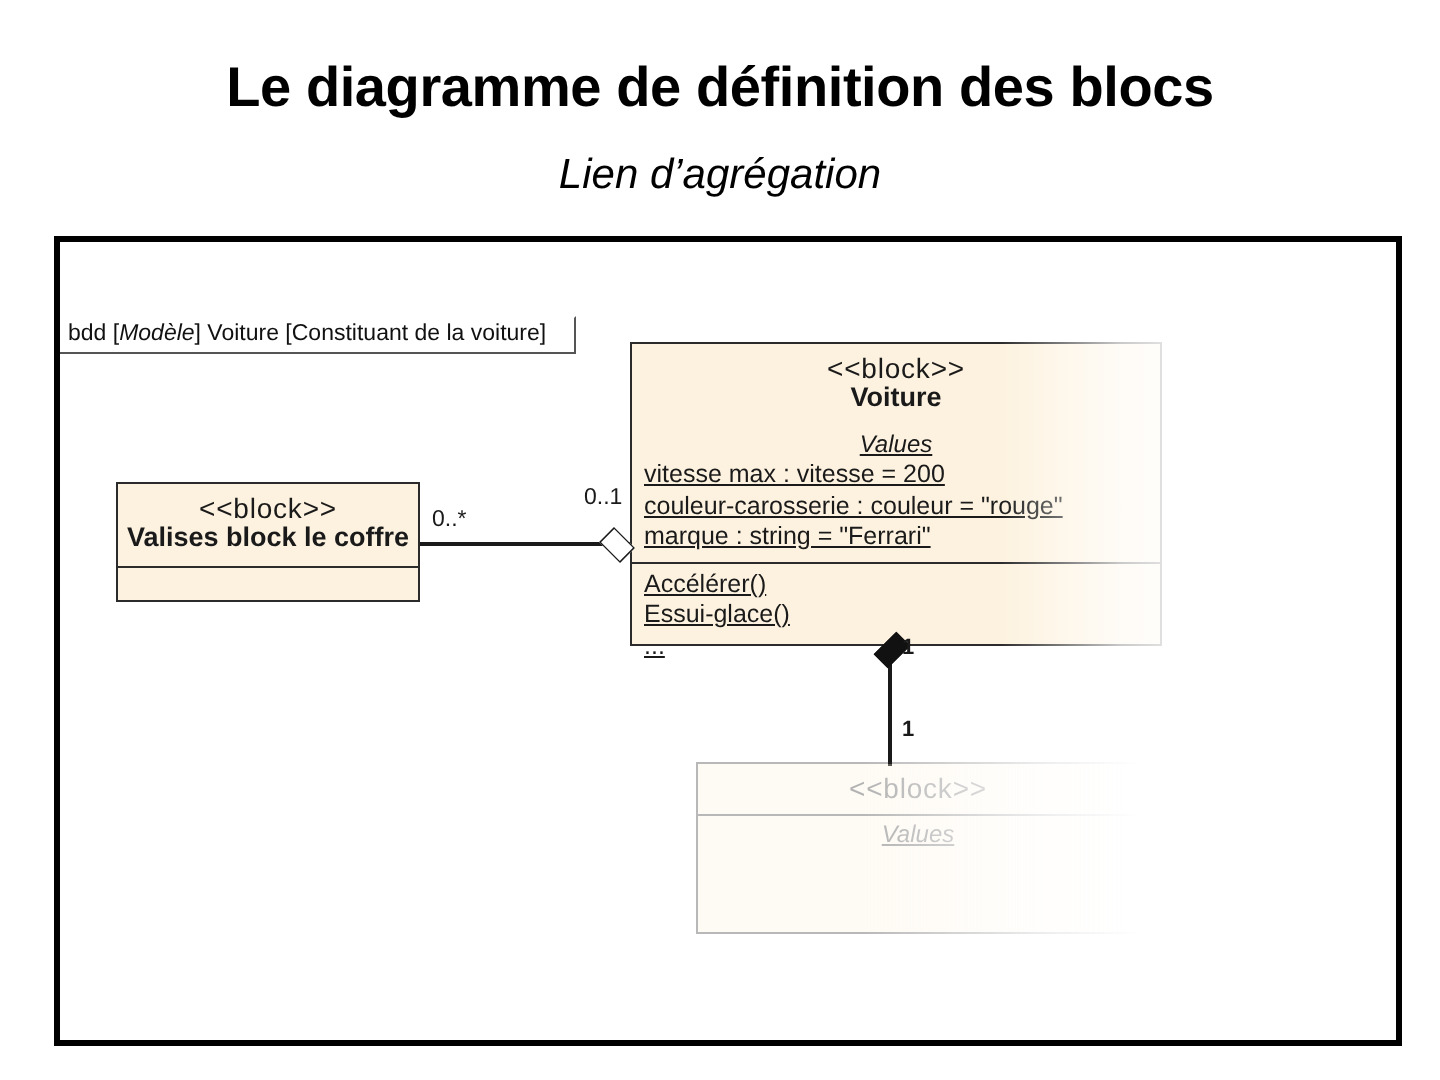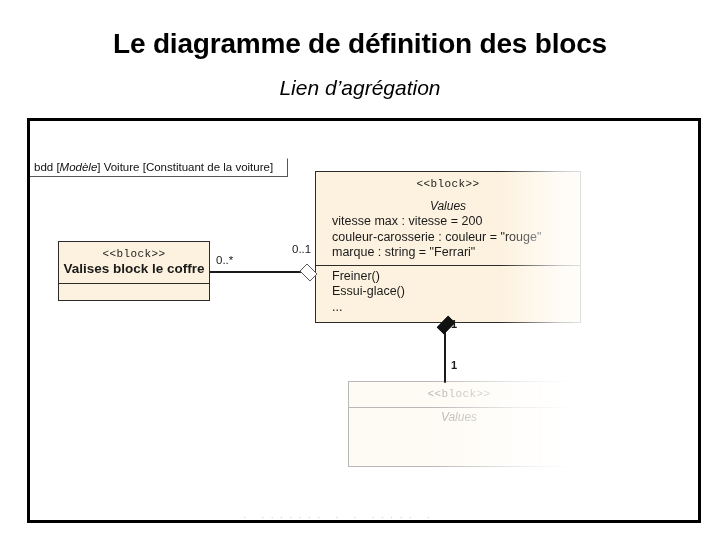--- a/index.html
+++ b/index.html
@@ -63,35 +63,35 @@
     background:#FDF2DF;
     border:1.6px solid #2b2b2b;
     box-sizing:border-box;
     color:#1a1a1a;
   }
   .block .hdr{
     text-align:center;
     padding:5px 4px 6px 4px;
   }
   .block .stereo{
-    font-size:11px; letter-spacing:0.4px; line-height:14px;font-family:Liberation Mono, monospace;
+    font-size:14px; letter-spacing:0.4px; line-height:14px;
   }
   .block .bname{
     font-size:13.5px; font-weight:bold; line-height:16px;
   }
   .block .sep{
     border-top:1.6px solid #2b2b2b;
   }
-  .compartment{ padding:2px 0 4px 0; }
+  .compartment{ padding:2px 0 4px 0;text-decoration:underline; }
   .compartment .chead{
     text-align:center; font-style:italic; font-size:12px;
     line-height:14px; padding-bottom:1px;
   }
   .compartment .line{
-    font-size:12.5px; line-height:15.5px; padding-left:16px;
+    font-size:12.5px; line-height:15.5px; padding-left:6px;
     white-space:nowrap;
   }
 
   
   #block-voiture{ left:285px; top:50px; width:266px; height:152px; }
   #block-voiture .ops{ padding:3px 0 5px 0; }
 
   
   #block-valises{ left:28px; top:120px; width:152px; height:60px; }
   #block-valises .empty{ height:22px; }
@@ -172,29 +172,30 @@
     <div class="hdr">
       <div class="stereo">&lt;&lt;block&gt;&gt;</div>
       <div class="bname">Valises block le coffre</div>
     </div>
     <div class="sep empty"></div>
   </div>
 
   <div class="block" id="block-voiture">
     <div class="hdr">
       <div class="stereo">&lt;&lt;block&gt;&gt;</div>
+      <div class="bname">Voiture</div>
     </div>
     <div class="compartment">
       <div class="chead">Values</div>
       <div class="line">vitesse max : vitesse = 200</div>
       <div class="line">couleur-carosserie : couleur = "rouge"</div>
       <div class="line">marque : string = "Ferrari"</div>
     </div>
     <div class="sep compartment ops">
-      <div class="line">Freiner()</div>
+      <div class="line">Accélérer()</div>
       <div class="line">Essui-glace()</div>
       <div class="line">...</div>
     </div>
   </div>
 
   <div id="voiture-fade"></div>
 
   <div class="block" id="block-moteur">
     <div class="hdr">
       <div class="stereo">&lt;&lt;block&gt;&gt;</div>

